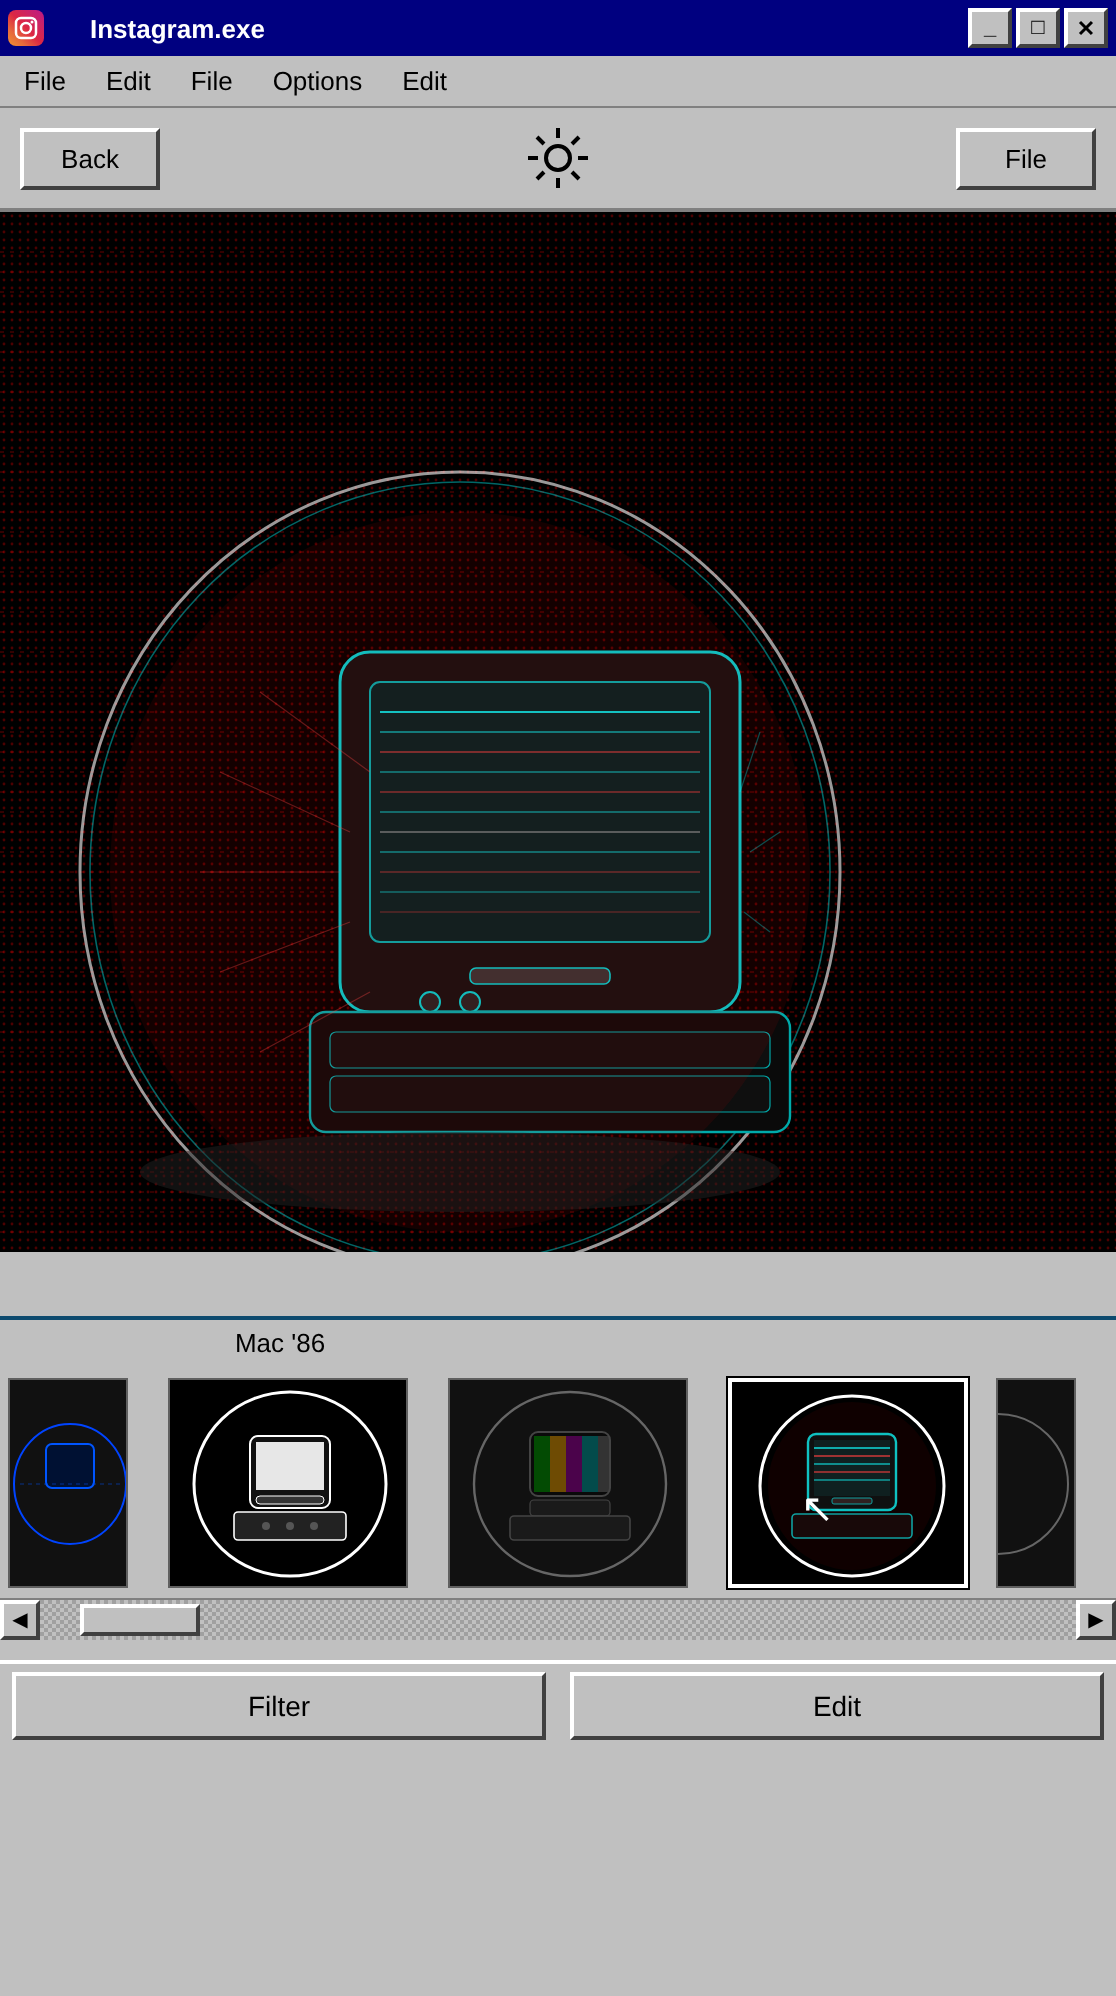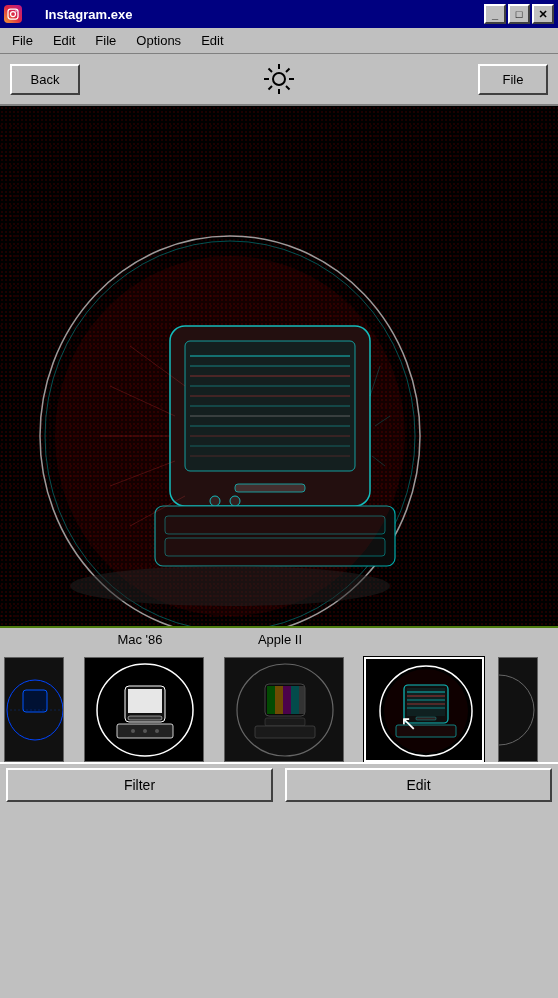--- a/index.html
+++ b/index.html
@@ -102,24 +102,25 @@
       width: 558px;
       height: 520px;
       background: #000;
       position: relative;
       overflow: hidden;
     }
 
     
     .filter-strip {
       background: #c0c0c0;
-      height: 136px;
-      border-top: 2px solid #4d7c0f;
+      height: 172px;
+      border-top: 2px solid #0c4a6e;
       position: relative;
       overflow: hidden;
+      margin-top: 32px;
     }
     .filter-labels {
       display: flex;
       padding: 4px 0 2px 0;
       height: 24px;
     }
     .filter-label {
       width: 140px;
       text-align: center;
       font-size: 13px;
@@ -413,21 +414,20 @@
 
     <ellipse cx="230" cy="480" rx="160" ry="20" fill="#222" opacity="0.5"></ellipse>
   </svg>
 </div>
 
 <div class="filter-strip">
 
   <div class="filter-labels">
     <div class="filter-label-spacer"></div>
     <div class="filter-label">Mac '86</div>
-    <div class="filter-label">Apple II</div>
   </div>
 
   <div class="filter-thumbnails">
 
     <div class="thumb thumb-first">
       <svg width="60" height="105" viewBox="0 0 60 105">
         <rect width="60" height="105" fill="#111"></rect>
         <ellipse cx="30" cy="52" rx="28" ry="30" fill="none" stroke="#0044ff" stroke-width="1"></ellipse>
         <rect x="18" y="32" width="24" height="22" rx="3" fill="#001133" stroke="#0055ff" stroke-width="1"></rect>
         <line x1="5" y1="52" x2="55" y2="52" stroke="#0055ff" stroke-width="0.5" opacity="0.5" stroke-dasharray="2,2"></line>

